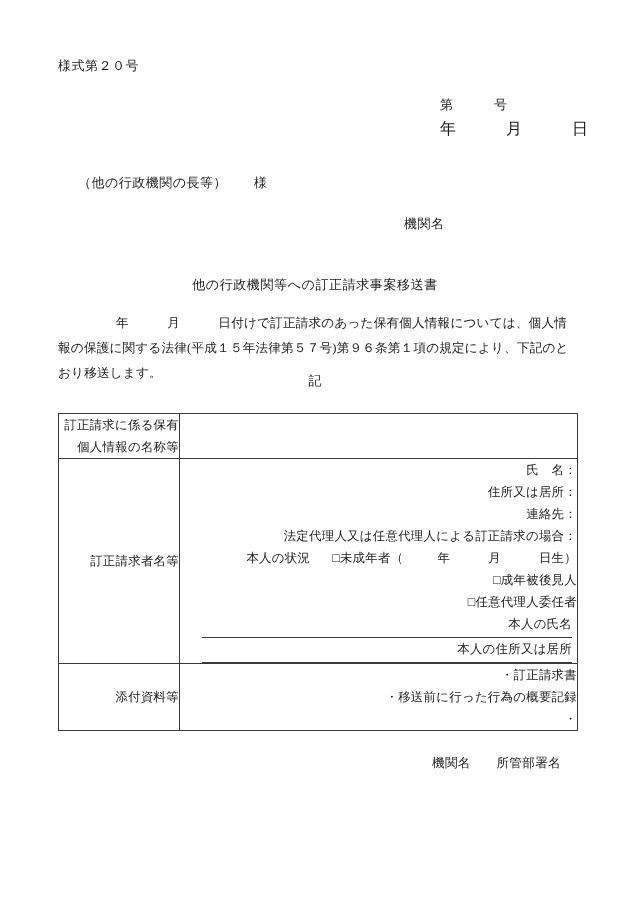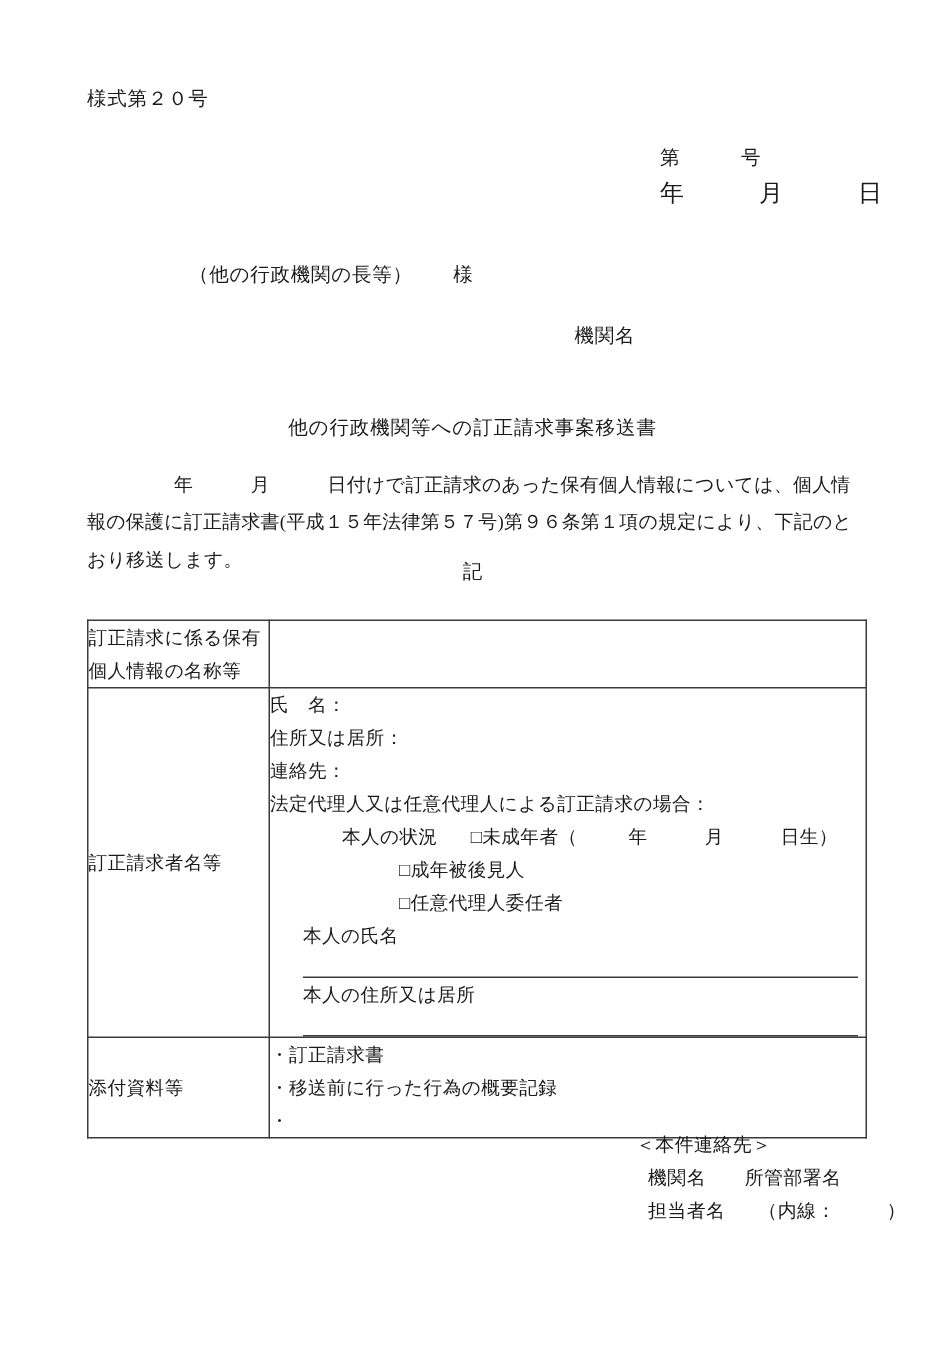--- a/index.html
+++ b/index.html
@@ -40,24 +40,23 @@
     left: 440px;
     top: 119px;
     font-size: 16px;
     letter-spacing: 0.5px;
   }
   .addressee {
     left: 78px;
     top: 174px;
     font-size: 13px;
     letter-spacing: 0.5px;
-    margin-left: 48px;
   }
   .agency-name {
-    left: 383px;
+    left: 404px;
     top: 215px;
     font-size: 13px;
     letter-spacing: 0.5px;
   }
   .doc-title {
     left: 0;
     right: 0;
     top: 276px;
     text-align: center;
     font-size: 13px;
@@ -81,20 +80,21 @@
   }
 
   table.main-table {
     position: absolute;
     left: 58px;
     top: 413px;
     width: 520px;
     border-collapse: collapse;
     table-layout: fixed;
     font-size: 12.4px;
+    text-align: right;
   }
   table.main-table td {
     border: 1px solid #3a3a3a;
     vertical-align: top;
     padding: 0;
   }
   td.label-cell {
     width: 120px;
     padding: 6px 5px 6px 5px;
     line-height: 22px;
@@ -112,21 +112,21 @@
   .empty-value { min-height: 38px; }
 
   .vline { display: block; }
   .ind1 { padding-left: 48px; }
   .ind2 { padding-left: 86px; }
   .underlined-line {
     display: block;
     border-bottom: 1px solid #3a3a3a;
     width: 370px;
     margin-left: 22px;
-    padding-bottom: 16px;
+    padding-bottom: 2px;
   }
   .bullet-line { display: block; }
 
   .contact {
     left: 424px;
     top: 752px;
     font-size: 12.6px;
     line-height: 22px;
     letter-spacing: 0.3px;
   }
@@ -145,21 +145,21 @@
   <div class="abs doc-no">第　　　号</div>
   <div class="abs doc-date">年　　　月　　　日</div>
 
   <div class="abs addressee">（他の行政機関の長等）　　様</div>
 
   <div class="abs agency-name">機関名</div>
 
   <div class="abs doc-title">他の行政機関等への訂正請求事案移送書</div>
 
   <div class="abs body-para">
-    <span class="body-line-indent">年　　　月　　　日付けで訂正請求のあった保有個人情報については、個人情報の保護に</span><span>訂正請求書(平成１５年法律第５７号)第９６条第１項の規定により、下記のとおり移送します。</span>
+    <span class="body-line-indent">年　　　月　　　日付けで訂正請求のあった保有個人情報については、個人情報の保護に</span><span>関する法律(平成１５年法律第５７号)第９６条第１項の規定により、下記のとおり移送します。</span>
   </div>
 
   <div class="abs ki">記</div>
 
   <table class="main-table">
     <tbody>
         <tr>
       <td class="label-cell">
         <span class="vline row1-label">訂正請求に係る保有</span>
         <span class="vline row1-label">個人情報の名称等</span>
@@ -190,18 +190,16 @@
         <span class="bullet-line">・訂正請求書</span>
         <span class="bullet-line">・移送前に行った行為の概要記録</span>
         <span class="bullet-line">・</span>
       </td>
     </tr>
 
   </tbody>
     </table>
 
   <div class="abs contact">
-    <div>＜本件連絡先＞</div>
     <div class="c-indent">機関名　　所管部署名</div>
-    <div class="c-indent"><span>担当者名</span><span class="sp-m"></span><span>（内線：</span><span class="sp-l"></span><span>）</span></div>
   </div>
 
 </div>
 
 </body></html>

